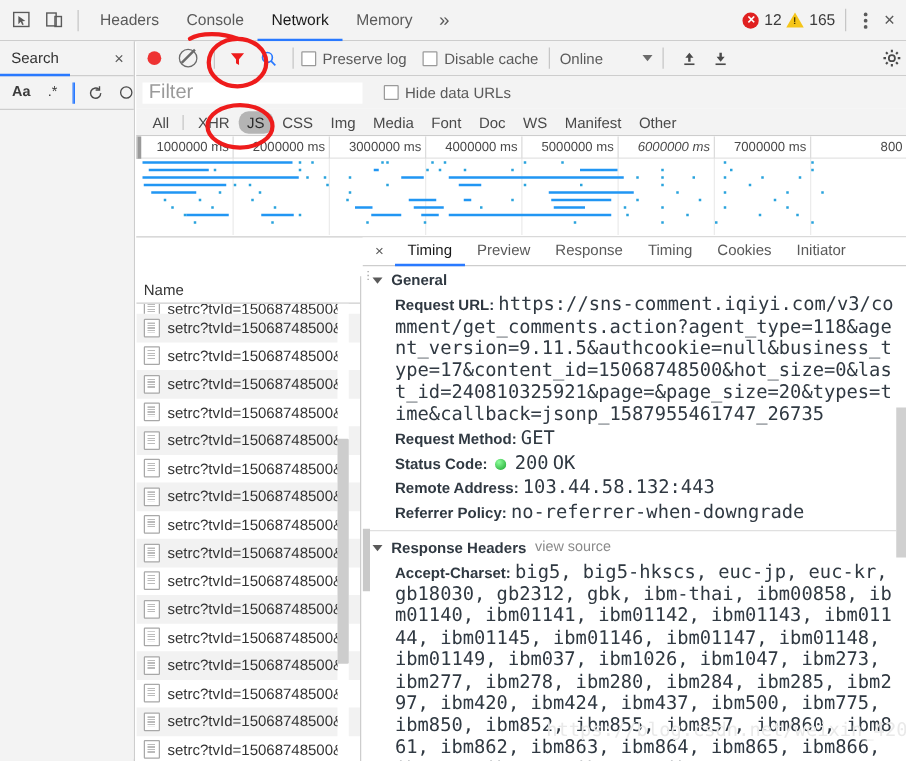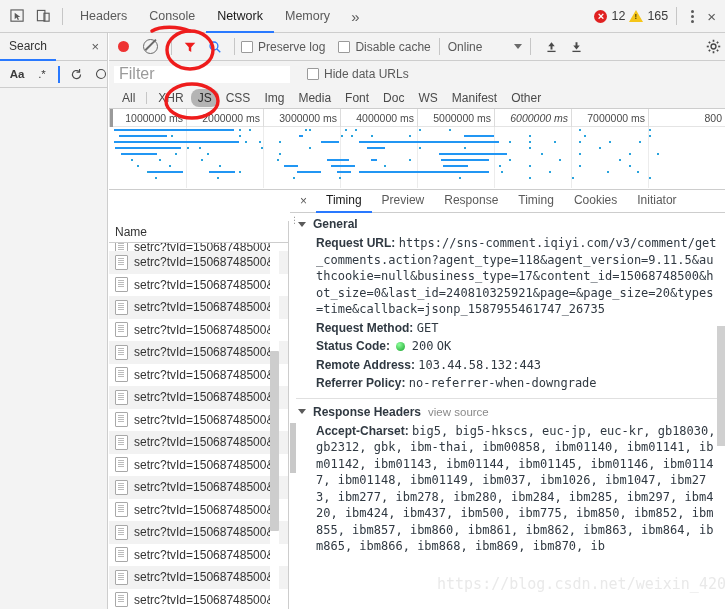--- a/index.html
+++ b/index.html
@@ -201,21 +201,21 @@
     display:flex;align-items:center;gap:7px;font-size:12px;font-weight:bold;color:#303942;
     padding:4px 0 3px 8px;cursor:pointer;
   }
   .tri-d{width:0;height:0;border-top:5px solid #5a5a5a;border-left:4px solid transparent;border-right:4px solid transparent;}
   .viewsrc{font-size:11.5px;font-weight:normal;color:#8a8a8a;cursor:pointer;}
   .kv{
     padding:1px 6px 1px 26px;font-size:12px;line-height:16.5px;color:#303942;
     word-break:break-all;
   }
   .kv b{font-weight:bold;}
-  .kv .val{font-family:"DejaVu Sans Mono","Liberation Mono",monospace;font-size:12px;color:#303942;}
+  .kv .val{font-family:"DejaVu Sans Mono","Liberation Mono",monospace;font-size:15px;color:#303942;}
   .green-dot{
     width:9px;height:9px;border-radius:50%;background:#2ecc40;display:inline-block;
     vertical-align:-1px;margin:0 3px;
     background-image:radial-gradient(circle at 35% 30%,#8dff9b,#17a22b);
   }
   .hr-sep{height:1px;background:#e0e0e0;margin:5px 0 2px 6px;}
   .dt-scrollbar{position:absolute;right:0;top:23px;width:8px;height:396px;background:#fff;}
   .dt-thumb{position:absolute;right:0;top:90px;width:8px;height:120px;background:#d0d0d0;}
   .edge-scroll{position:absolute;left:0;top:210px;width:6px;height:50px;background:#c9c9c9;}
   .edge-tick{position:absolute;left:0;top:200px;font-size:9px;color:#9a9a9a;}

